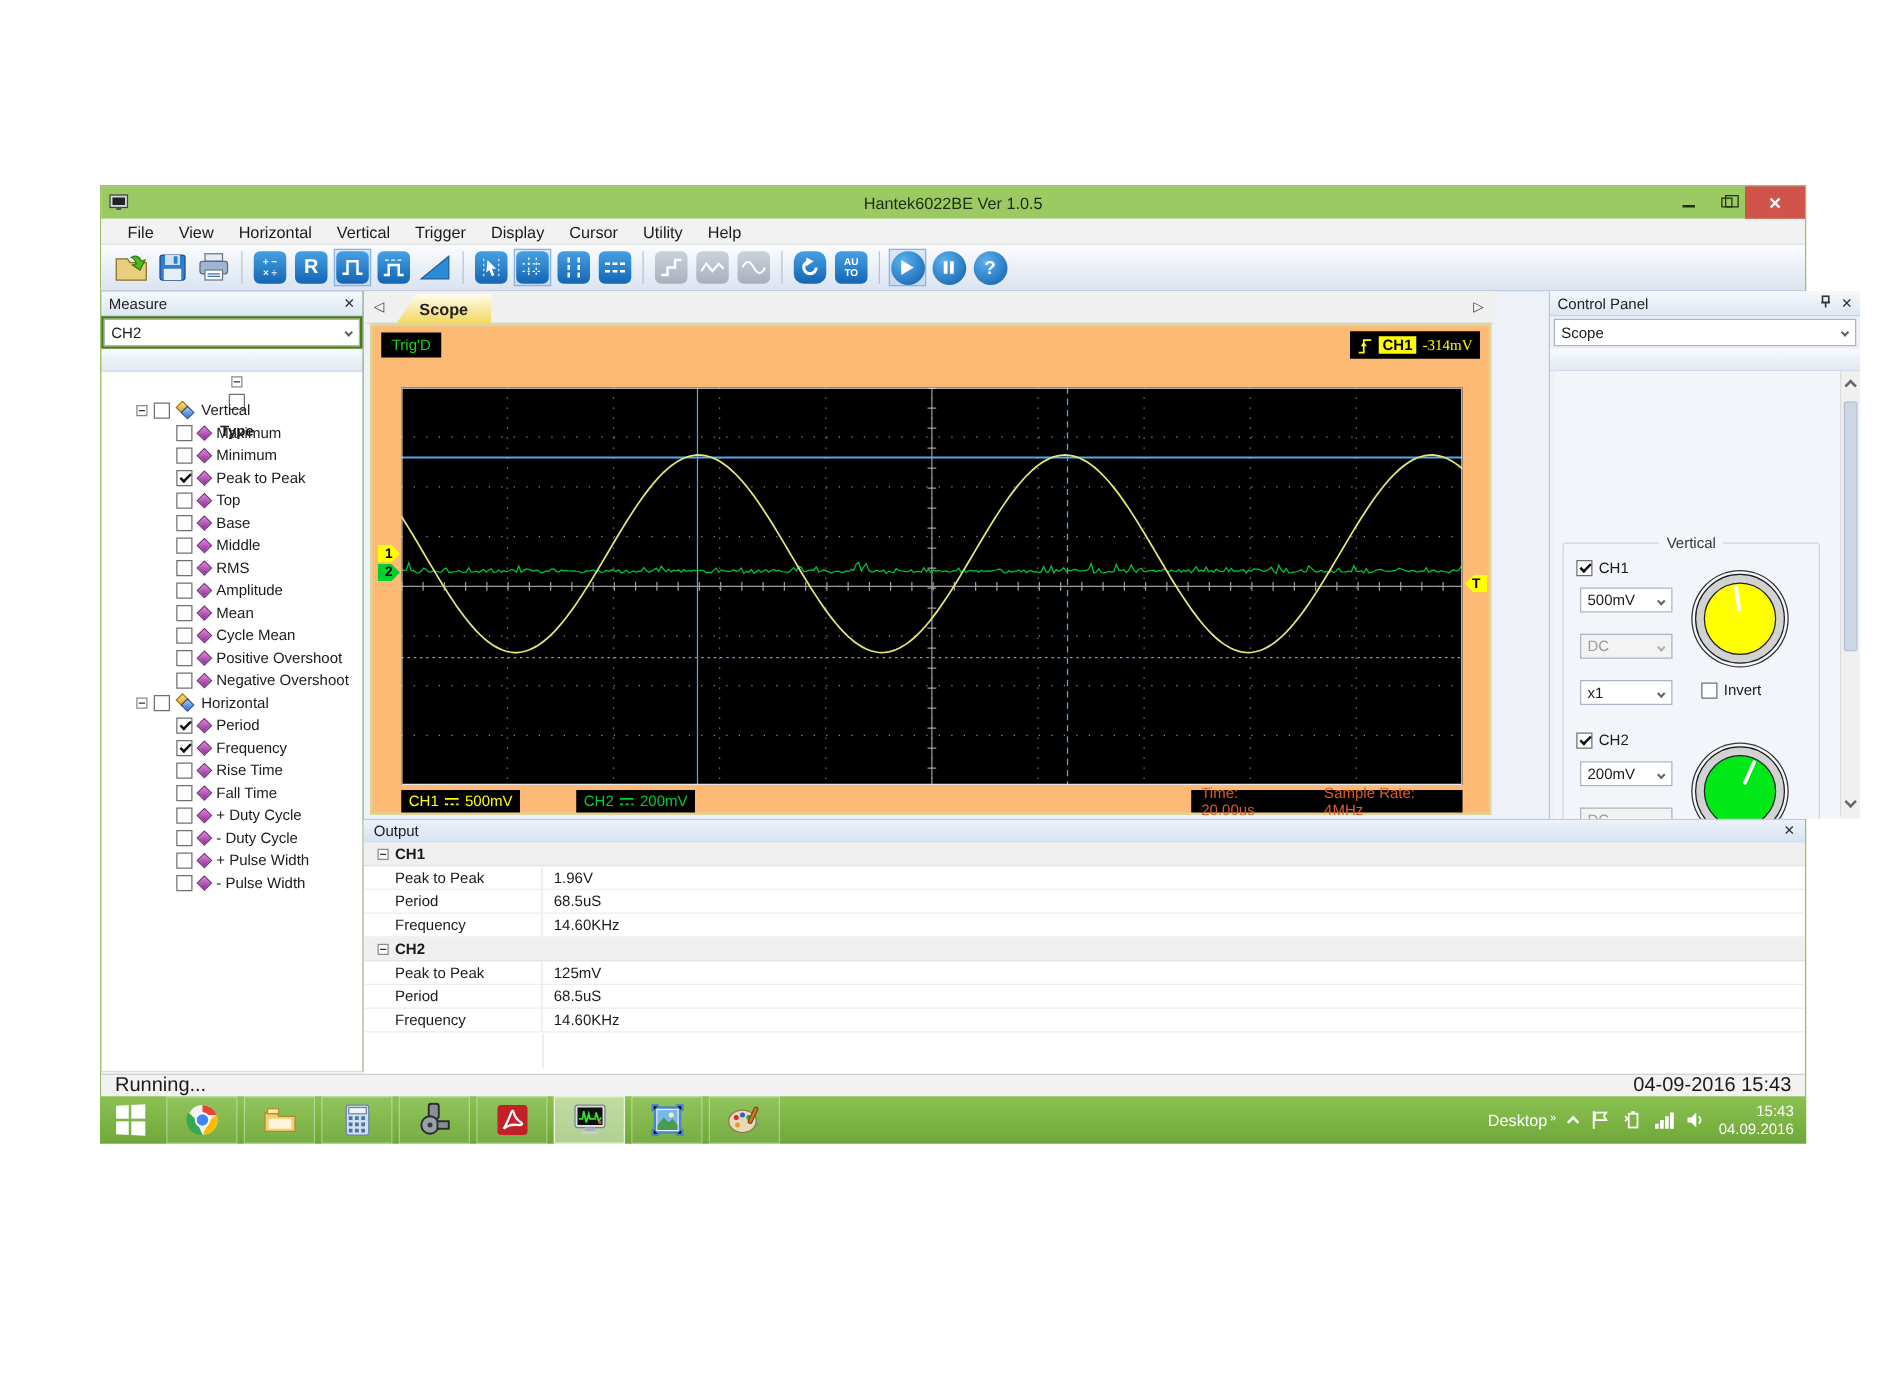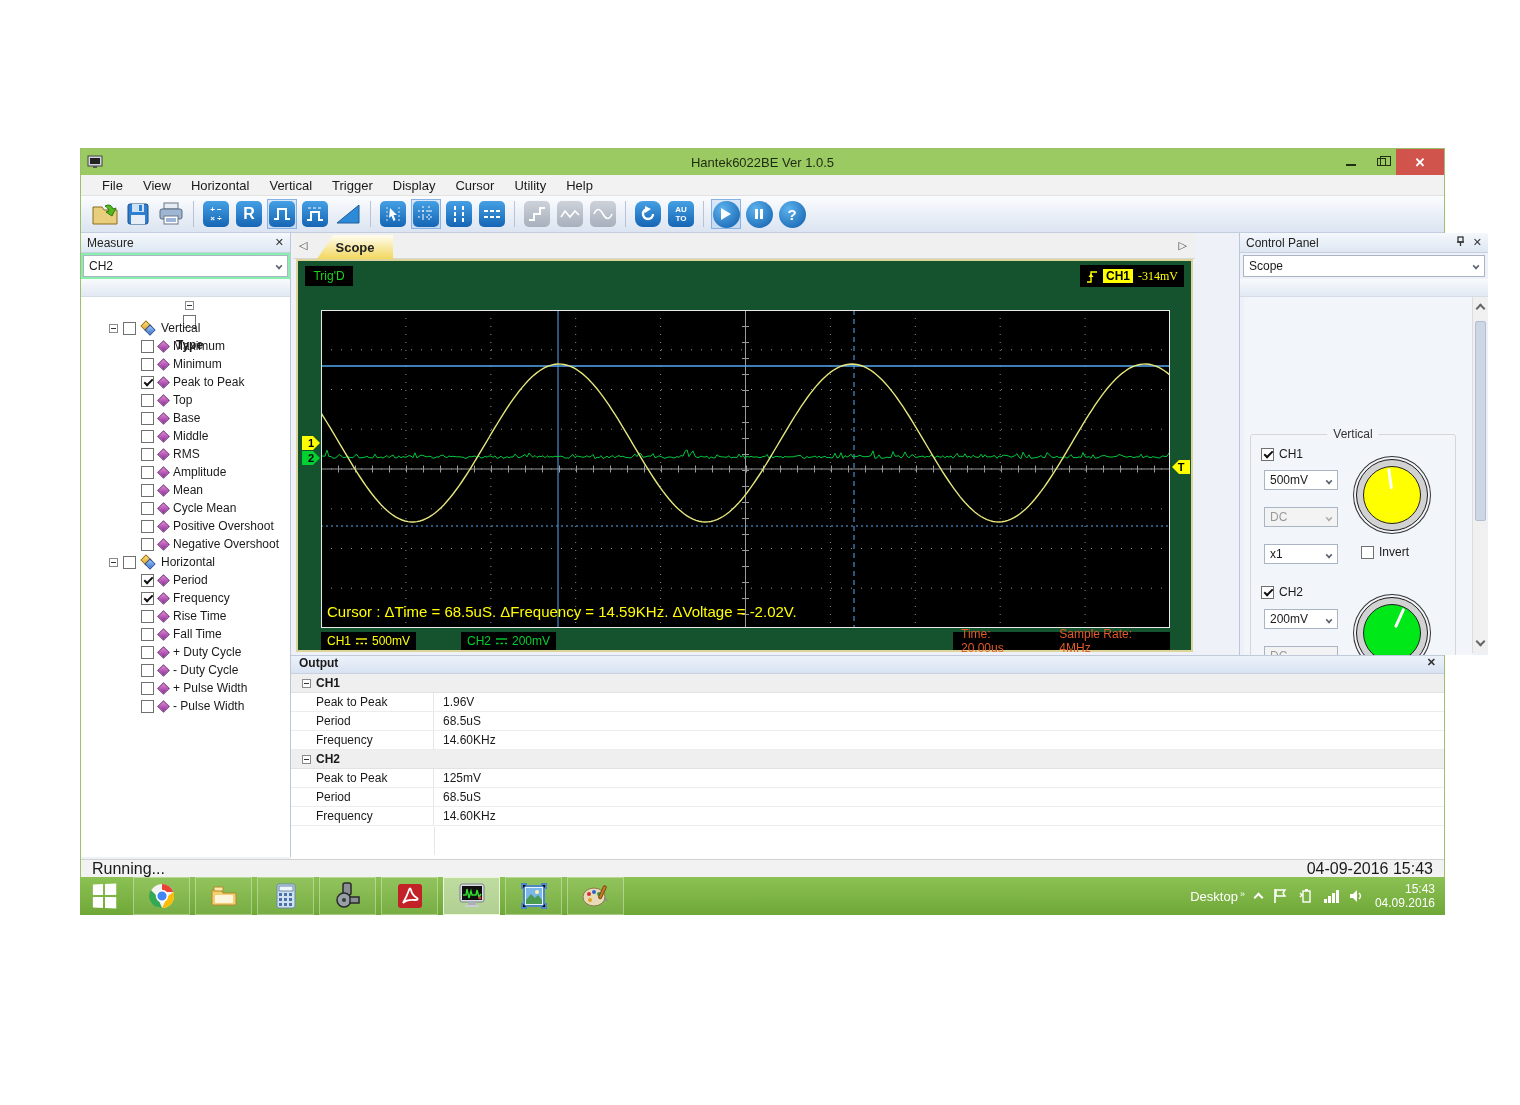--- a/index.html
+++ b/index.html
@@ -28,57 +28,57 @@
   .tiny2{font-size:8px;line-height:9px;text-align:center;letter-spacing:0;}
   
   .panel-header{height:20px;background:linear-gradient(#f5f8fc,#dde7f3);border-bottom:1px solid #c6d0e0;display:flex;align-items:center;font-size:12px;padding:0 6px;color:#222;}
   .panel-x{margin-left:auto;font-size:11px;color:#333;}
   .dd{height:22px;background:#fff;border:1px solid #a9b4c4;display:flex;align-items:center;font-size:12px;padding:0 5px;position:relative;}
   .dd .chev{position:absolute;right:5px;top:7px;width:6px;height:6px;border-right:2px solid #5a6573;border-bottom:2px solid #5a6573;transform:rotate(45deg) scale(.8);}
   .dd.dis{background:#f3f3f3;color:#9a9a9a;}
   .dd.dis .chev{border-color:#b0b0b0;}
   .panel-strip{height:18px;background:linear-gradient(#f8fafd,#e2e9f3);border-bottom:1px solid #d4dce8;}
   
-  .measure{position:absolute;left:0;top:84px;width:210px;bottom:19px;background:#86efac;border-right:1px solid #bcc6d6;}
+  .measure{position:absolute;left:0;top:84px;width:210px;bottom:19px;background:#4d7c0f;border-right:1px solid #bcc6d6;}
   .measure .dd{margin:2px 2px 0 2px;}
   .tree{position:absolute;left:0;top:64px;right:0;bottom:0;background:#fff;overflow:hidden;padding-top:4px;}
   .t-row{display:flex;align-items:center;height:18px;gap:5px;font-size:12px;}
   .lvl0{margin-left:8px;flex-direction:column;} .lvl1{margin-left:28px;} .lvl2{margin-left:60px;}
   .exp{width:9px;height:9px;border:1px solid #8a8a8a;background:#fff;position:relative;flex:none;}
   .exp::after{content:"";position:absolute;left:1px;right:1px;top:3px;height:1px;background:#333;}
   .cb{width:13px;height:13px;border:1px solid #707070;background:#fff;flex:none;}
   .cb.on::after{content:"";display:block;width:7px;height:3px;border-left:2px solid #101010;border-bottom:2px solid #101010;transform:rotate(-45deg);margin:2px 0 0 2px;}
   .dia{width:9px;height:9px;transform:rotate(45deg);background:linear-gradient(135deg,#e884d8,#8a2f9a);border:1px solid #6f2f78;flex:none;}
   .dia2{position:relative;width:15px;height:13px;flex:none;}
   .dia2 i{position:absolute;width:8px;height:8px;transform:rotate(45deg);}
   .dia2 .g{left:1px;top:0;background:linear-gradient(135deg,#ffe07a,#e0a020);border:1px solid #a07010;}
   .dia2 .b{left:5px;top:4px;background:linear-gradient(135deg,#9ad0f5,#3a6fd0);border:1px solid #2a4fa0;}
   .t-bold{font-weight:bold;}
   
   .tabstrip{position:absolute;left:212px;top:84px;width:902px;height:26px;background:#f0f0f0;border-bottom:1px solid #d8d8d8;}
   .tab-arrow{position:absolute;top:6px;font-size:11px;color:#444;}
   .scope-tab{position:absolute;left:24px;top:2px;width:76px;height:24px;background:linear-gradient(#fffdf0,#f2d75e);clip-path:polygon(16px 0,100% 0,100% 100%,0 100%);display:flex;align-items:center;justify-content:center;font-size:13px;font-weight:bold;color:#222;}
-  .scope{position:absolute;left:215px;top:110px;width:897px;height:393px;background:#14532d;border:2px solid #ddd49a;}
+  .scope{position:absolute;left:215px;top:110px;width:897px;height:393px;background:#fdba74;border:2px solid #ddd49a;}
   .trigd{position:absolute;left:7px;top:5px;width:48px;height:20px;background:#000;color:#19d619;font-size:12px;display:flex;align-items:center;justify-content:center;}
   .trig-readout{position:absolute;right:7px;top:4px;height:22px;background:#000;display:flex;align-items:center;gap:5px;padding:0 6px;}
   .trig-ch{background:#ffff00;color:#000;font-size:12px;padding:0 3px;font-weight:bold;}
   .trig-val{color:#ffff00;font-size:12px;font-family:Liberation Serif, serif;}
   .wave-wrap{position:absolute;left:23px;top:49px;width:849px;height:318px;background:#000;}
   #wave-svg{position:absolute;left:0;top:0;width:849px;height:318px;display:block;}
   .cursor-text{position:absolute;left:6px;top:293px;font-size:15px;color:#ffff00;white-space:nowrap;}
   .marker{position:absolute;width:18px;height:14px;font-size:11px;font-weight:bold;color:#000;display:flex;align-items:center;justify-content:center;}
   .m-right{clip-path:polygon(0 0,11px 0,100% 50%,11px 100%,0 100%);}
   .m-left{clip-path:polygon(100% 0,7px 0,0 50%,7px 100%,100% 100%);}
   .m-y{background:#ffff00;} .m-g{background:#00d030;}
   .ch-box{position:absolute;height:18px;background:#000;display:flex;align-items:center;gap:5px;font-size:12px;padding:0 6px;}
   .ch1c{color:#ffff00;} .ch2c{color:#00d030;}
   .time-box{position:absolute;height:18px;background:#000;color:#e05a28;font-size:12px;display:flex;align-items:center;gap:26px;padding:0 8px;}
   
   .output{position:absolute;left:210px;top:506px;right:0;height:204px;background:#fff;border-top:1px solid #c0cada;}
-  .output-title{height:18px;background:linear-gradient(#ecf2fa,#d8e3f2);display:flex;align-items:flex-start;font-size:12px;padding:0 8px;border-bottom:1px solid #c8d2e2;font-weight:bold;}
+  .output-title{height:18px;background:linear-gradient(#ecf2fa,#d8e3f2);display:flex;align-items:center;font-size:12px;padding:0 8px;border-bottom:1px solid #c8d2e2;}
   .o-rows{position:relative;}
   .o-row{display:flex;height:19px;align-items:center;font-size:12px;border-bottom:1px solid #ededed;position:relative;z-index:1;}
   .o-row.grp{background:#efefef;font-weight:bold;border-bottom:1px solid #e2e2e2;}
   .o-exp{width:16px;margin-left:7px;display:flex;justify-content:center;}
   .o-row .exp{visibility:hidden;} .o-row.grp .exp{visibility:visible;}
   .o-label{width:120px;padding-left:2px;}
   .o-value{flex:1;padding-left:9px;}
   .o-row:not(.grp) .o-label{border-right:1px solid #e6e6e6;height:100%;display:flex;align-items:center;}
   .col-divider{position:absolute;left:143px;top:171px;bottom:4px;width:1px;background:#e6e6e6;}
   
@@ -508,21 +508,20 @@
             <line x1="0" y1="159" x2="849" y2="159" stroke="#9a9a9a" stroke-width="7" stroke-dasharray="1 16"></line>
             <line x1="424.5" y1="0" x2="424.5" y2="318" stroke="#9a9a9a" stroke-width="7" stroke-dasharray="1 15"></line>
             <line x1="237" y1="0" x2="237" y2="318" stroke="#55a8f0" stroke-width="1"></line>
             <line x1="533" y1="0" x2="533" y2="318" stroke="#55a8f0" stroke-width="1" stroke-dasharray="5 4"></line>
             <line x1="0" y1="56" x2="849" y2="56" stroke="#55a8f0" stroke-width="1.5"></line>
             <line x1="0" y1="216" x2="849" y2="216" stroke="#55a8f0" stroke-width="1" stroke-dasharray="2 3"></line>
             <polyline points="0,145.4 2,146.2 4,146.1 6,140.2 8,146.6 10,146.4 12,148.1 14,148.2 16,146.9 18,144.5 20,145.6 22,147.5 24,147.5 26,146.5 28,147.2 30,147.5 32,147.7 34,145.4 36,144.5 38,147.8 40,147.8 42,147.4 44,147.2 46,146.3 48,147.6 50,147.8 52,147.7 54,144.2 56,147.7 58,147.5 60,147.0 62,148.1 64,146.7 66,145.6 68,147.7 70,146.1 72,145.0 74,148.0 76,147.6 78,145.9 80,147.8 82,146.5 84,147.3 86,146.8 88,145.6 90,146.1 92,147.7 94,142.8 96,148.0 98,146.3 100,145.1 102,145.5 104,146.3 106,146.9 108,146.2 110,146.6 112,148.3 114,147.7 116,146.8 118,147.1 120,145.3 122,145.2 124,146.9 126,147.6 128,145.9 130,146.7 132,146.3 134,146.6 136,146.9 138,146.7 140,147.0 142,147.2 144,148.3 146,148.0 148,146.5 150,146.9 152,146.4 154,146.0 156,147.5 158,146.2 160,148.1 162,147.6 164,146.4 166,147.1 168,146.0 170,146.1 172,147.3 174,145.9 176,148.4 178,147.7 180,146.1 182,148.3 184,147.6 186,146.7 188,147.8 190,146.9 192,147.0 194,144.1 196,146.5 198,147.9 200,146.9 202,145.8 204,144.5 206,147.0 208,143.0 210,145.6 212,147.3 214,145.5 216,147.5 218,146.2 220,146.6 222,145.8 224,147.8 226,145.7 228,147.1 230,146.6 232,147.1 234,146.1 236,146.7 238,146.4 240,146.2 242,146.6 244,148.2 246,147.8 248,148.3 250,146.1 252,144.5 254,147.7 256,145.9 258,146.5 260,146.9 262,147.3 264,146.8 266,145.8 268,147.0 270,146.5 272,144.4 274,148.7 276,147.2 278,147.8 280,145.6 282,148.5 284,147.5 286,146.1 288,147.8 290,146.4 292,145.7 294,147.8 296,146.4 298,145.6 300,146.8 302,146.2 304,147.2 306,147.6 308,147.7 310,147.9 312,145.9 314,144.1 316,146.7 318,143.1 320,143.9 322,147.2 324,147.1 326,146.3 328,146.0 330,146.2 332,143.6 334,147.6 336,147.0 338,145.8 340,146.7 342,147.5 344,148.4 346,147.4 348,147.0 350,147.0 352,147.8 354,147.8 356,146.5 358,147.3 360,145.5 362,146.1 364,141.3 366,139.8 368,146.7 370,143.4 372,140.9 374,146.1 376,147.4 378,147.4 380,146.1 382,146.9 384,147.0 386,146.1 388,148.7 390,146.9 392,147.8 394,148.0 396,144.7 398,146.3 400,146.8 402,146.9 404,147.2 406,147.1 408,145.8 410,147.9 412,147.3 414,147.3 416,147.6 418,144.1 420,147.2 422,145.4 424,148.6 426,146.1 428,147.1 430,146.3 432,147.0 434,147.1 436,146.8 438,147.7 440,147.4 442,146.5 444,146.7 446,144.4 448,148.1 450,145.7 452,148.0 454,146.6 456,146.4 458,146.9 460,146.6 462,147.8 464,146.4 466,147.0 468,146.9 470,146.8 472,146.9 474,146.2 476,146.0 478,145.4 480,145.7 482,148.1 484,148.3 486,146.5 488,147.6 490,147.1 492,146.9 494,146.0 496,147.6 498,146.0 500,147.9 502,146.9 504,146.3 506,147.7 508,147.3 510,148.0 512,147.5 514,143.2 516,147.9 518,147.4 520,142.7 522,148.3 524,145.6 526,147.1 528,146.0 530,144.2 532,147.2 534,146.2 536,146.7 538,145.5 540,145.7 542,146.7 544,146.7 546,146.6 548,146.3 550,145.5 552,140.8 554,148.4 556,147.8 558,144.9 560,148.0 562,148.3 564,147.8 566,147.1 568,147.7 570,147.3 572,141.6 574,146.1 576,146.2 578,145.7 580,148.1 582,146.2 584,141.9 586,145.9 588,147.9 590,145.4 592,144.8 594,147.2 596,147.3 598,146.7 600,146.4 602,146.1 604,147.4 606,146.3 608,147.0 610,145.2 612,146.1 614,147.7 616,146.0 618,146.8 620,147.3 622,145.7 624,147.8 626,146.2 628,147.2 630,145.9 632,148.3 634,145.9 636,143.4 638,146.9 640,146.1 642,146.9 644,143.8 646,147.4 648,146.3 650,147.7 652,145.3 654,146.7 656,147.3 658,147.2 660,144.2 662,147.3 664,144.7 666,147.0 668,146.8 670,146.9 672,146.0 674,145.7 676,148.4 678,146.0 680,147.0 682,145.1 684,145.3 686,145.5 688,146.2 690,147.2 692,146.5 694,145.6 696,143.7 698,147.1 700,148.7 702,142.1 704,145.8 706,147.9 708,144.8 710,148.3 712,148.1 714,147.7 716,147.4 718,146.8 720,145.6 722,147.5 724,147.4 726,142.6 728,144.5 730,146.4 732,147.7 734,147.3 736,146.2 738,147.7 740,147.1 742,148.2 744,146.7 746,148.2 748,146.7 750,144.6 752,147.5 754,147.6 756,147.7 758,146.8 760,147.6 762,142.5 764,146.7 766,147.3 768,146.6 770,148.2 772,144.8 774,148.2 776,147.9 778,147.4 780,146.0 782,145.7 784,145.6 786,146.6 788,146.9 790,147.1 792,146.9 794,146.5 796,146.2 798,144.5 800,145.2 802,146.0 804,146.7 806,147.3 808,146.5 810,146.4 812,147.5 814,147.3 816,146.8 818,147.0 820,144.2 822,147.8 824,146.7 826,145.9 828,147.3 830,147.6 832,146.6 834,147.2 836,147.4 838,148.2 840,146.9 842,145.8 844,146.7 846,146.2 848,142.9" fill="none" stroke="#00c83c" stroke-width="1"></polyline>
             <polyline points="0,102.9 3,107.6 6,112.5 9,117.4 12,122.4 15,127.5 18,132.6 21,137.7 24,142.7 27,147.7 30,152.7 33,157.6 36,162.3 39,167.0 42,171.5 45,175.9 48,180.0 51,184.0 54,187.8 57,191.3 60,194.7 63,197.7 66,200.5 69,203.0 72,205.2 75,207.1 78,208.7 81,210.0 84,211.0 87,211.6 90,212.0 93,212.0 96,211.6 99,211.0 102,210.0 105,208.7 108,207.1 111,205.2 114,203.0 117,200.5 120,197.7 123,194.7 126,191.3 129,187.8 132,184.0 135,180.0 138,175.9 141,171.5 144,167.0 147,162.3 150,157.6 153,152.7 156,147.7 159,142.7 162,137.7 165,132.6 168,127.5 171,122.4 174,117.4 177,112.5 180,107.6 183,102.9 186,98.2 189,93.7 192,89.4 195,85.3 198,81.3 201,77.6 204,74.1 207,70.8 210,67.8 213,65.1 216,62.6 219,60.5 222,58.6 225,57.0 228,55.8 231,54.9 234,54.3 237,54.0 240,54.1 243,54.5 246,55.2 249,56.2 252,57.5 255,59.2 258,61.2 261,63.4 264,66.0 267,68.8 270,71.9 273,75.2 276,78.8 279,82.6 282,86.6 285,90.8 288,95.2 291,99.8 294,104.4 297,109.2 300,114.1 303,119.1 306,124.1 309,129.2 312,134.3 315,139.3 318,144.4 321,149.4 324,154.3 327,159.2 330,163.9 333,168.5 336,173.0 339,177.3 342,181.4 345,185.3 348,189.0 351,192.5 354,195.7 357,198.7 360,201.3 363,203.8 366,205.9 369,207.7 372,209.2 375,210.4 378,211.2 381,211.8 384,212.0 387,211.9 390,211.5 393,210.7 396,209.6 399,208.2 402,206.5 405,204.5 408,202.2 411,199.6 414,196.7 417,193.6 420,190.2 423,186.6 426,182.7 429,178.7 432,174.4 435,170.0 438,165.5 441,160.8 444,156.0 447,151.1 450,146.1 453,141.0 456,136.0 459,130.9 462,125.8 465,120.8 468,115.8 471,110.9 474,106.0 477,101.3 480,96.7 483,92.3 486,88.0 489,83.9 492,80.1 495,76.4 498,73.0 501,69.8 504,66.9 507,64.2 510,61.9 513,59.8 516,58.1 519,56.6 522,55.5 525,54.7 528,54.2 531,54.0 534,54.2 537,54.7 540,55.5 543,56.6 546,58.1 549,59.8 552,61.9 555,64.2 558,66.9 561,69.8 564,73.0 567,76.4 570,80.1 573,83.9 576,88.0 579,92.3 582,96.7 585,101.3 588,106.0 591,110.9 594,115.8 597,120.8 600,125.8 603,130.9 606,136.0 609,141.0 612,146.1 615,151.1 618,156.0 621,160.8 624,165.5 627,170.0 630,174.4 633,178.7 636,182.7 639,186.6 642,190.2 645,193.6 648,196.7 651,199.6 654,202.2 657,204.5 660,206.5 663,208.2 666,209.6 669,210.7 672,211.5 675,211.9 678,212.0 681,211.8 684,211.2 687,210.4 690,209.2 693,207.7 696,205.9 699,203.8 702,201.3 705,198.7 708,195.7 711,192.5 714,189.0 717,185.3 720,181.4 723,177.3 726,173.0 729,168.5 732,163.9 735,159.2 738,154.3 741,149.4 744,144.4 747,139.3 750,134.3 753,129.2 756,124.1 759,119.1 762,114.1 765,109.2 768,104.4 771,99.8 774,95.2 777,90.8 780,86.6 783,82.6 786,78.8 789,75.2 792,71.9 795,68.8 798,66.0 801,63.4 804,61.2 807,59.2 810,57.5 813,56.2 816,55.2 819,54.5 822,54.1 825,54.0 828,54.3 831,54.9 834,55.8 837,57.0 840,58.6 843,60.5 846,62.6 849,65.1" fill="none" stroke="#e6e67c" stroke-width="1.4"></polyline>
             <rect x="0.5" y="0.5" width="848" height="317" fill="none" stroke="#e8e8e8" stroke-width="1"></rect>
           </svg>
-        <div class="cursor-text">Cursor : ΔTime = 68.5uS. ΔFrequency = 14.59KHz. ΔVoltage = -2.02V.</div>
       </div>
 
       <div class="marker m-right m-y" style="left:4px;top:175px;">
           <span>1</span>
         </div>
       <div class="marker m-right m-g" style="left:4px;top:190px;">
           <span>2</span>
         </div>
       <div class="marker m-left m-y" style="left:874px;top:199px;">
           <span>T</span>

